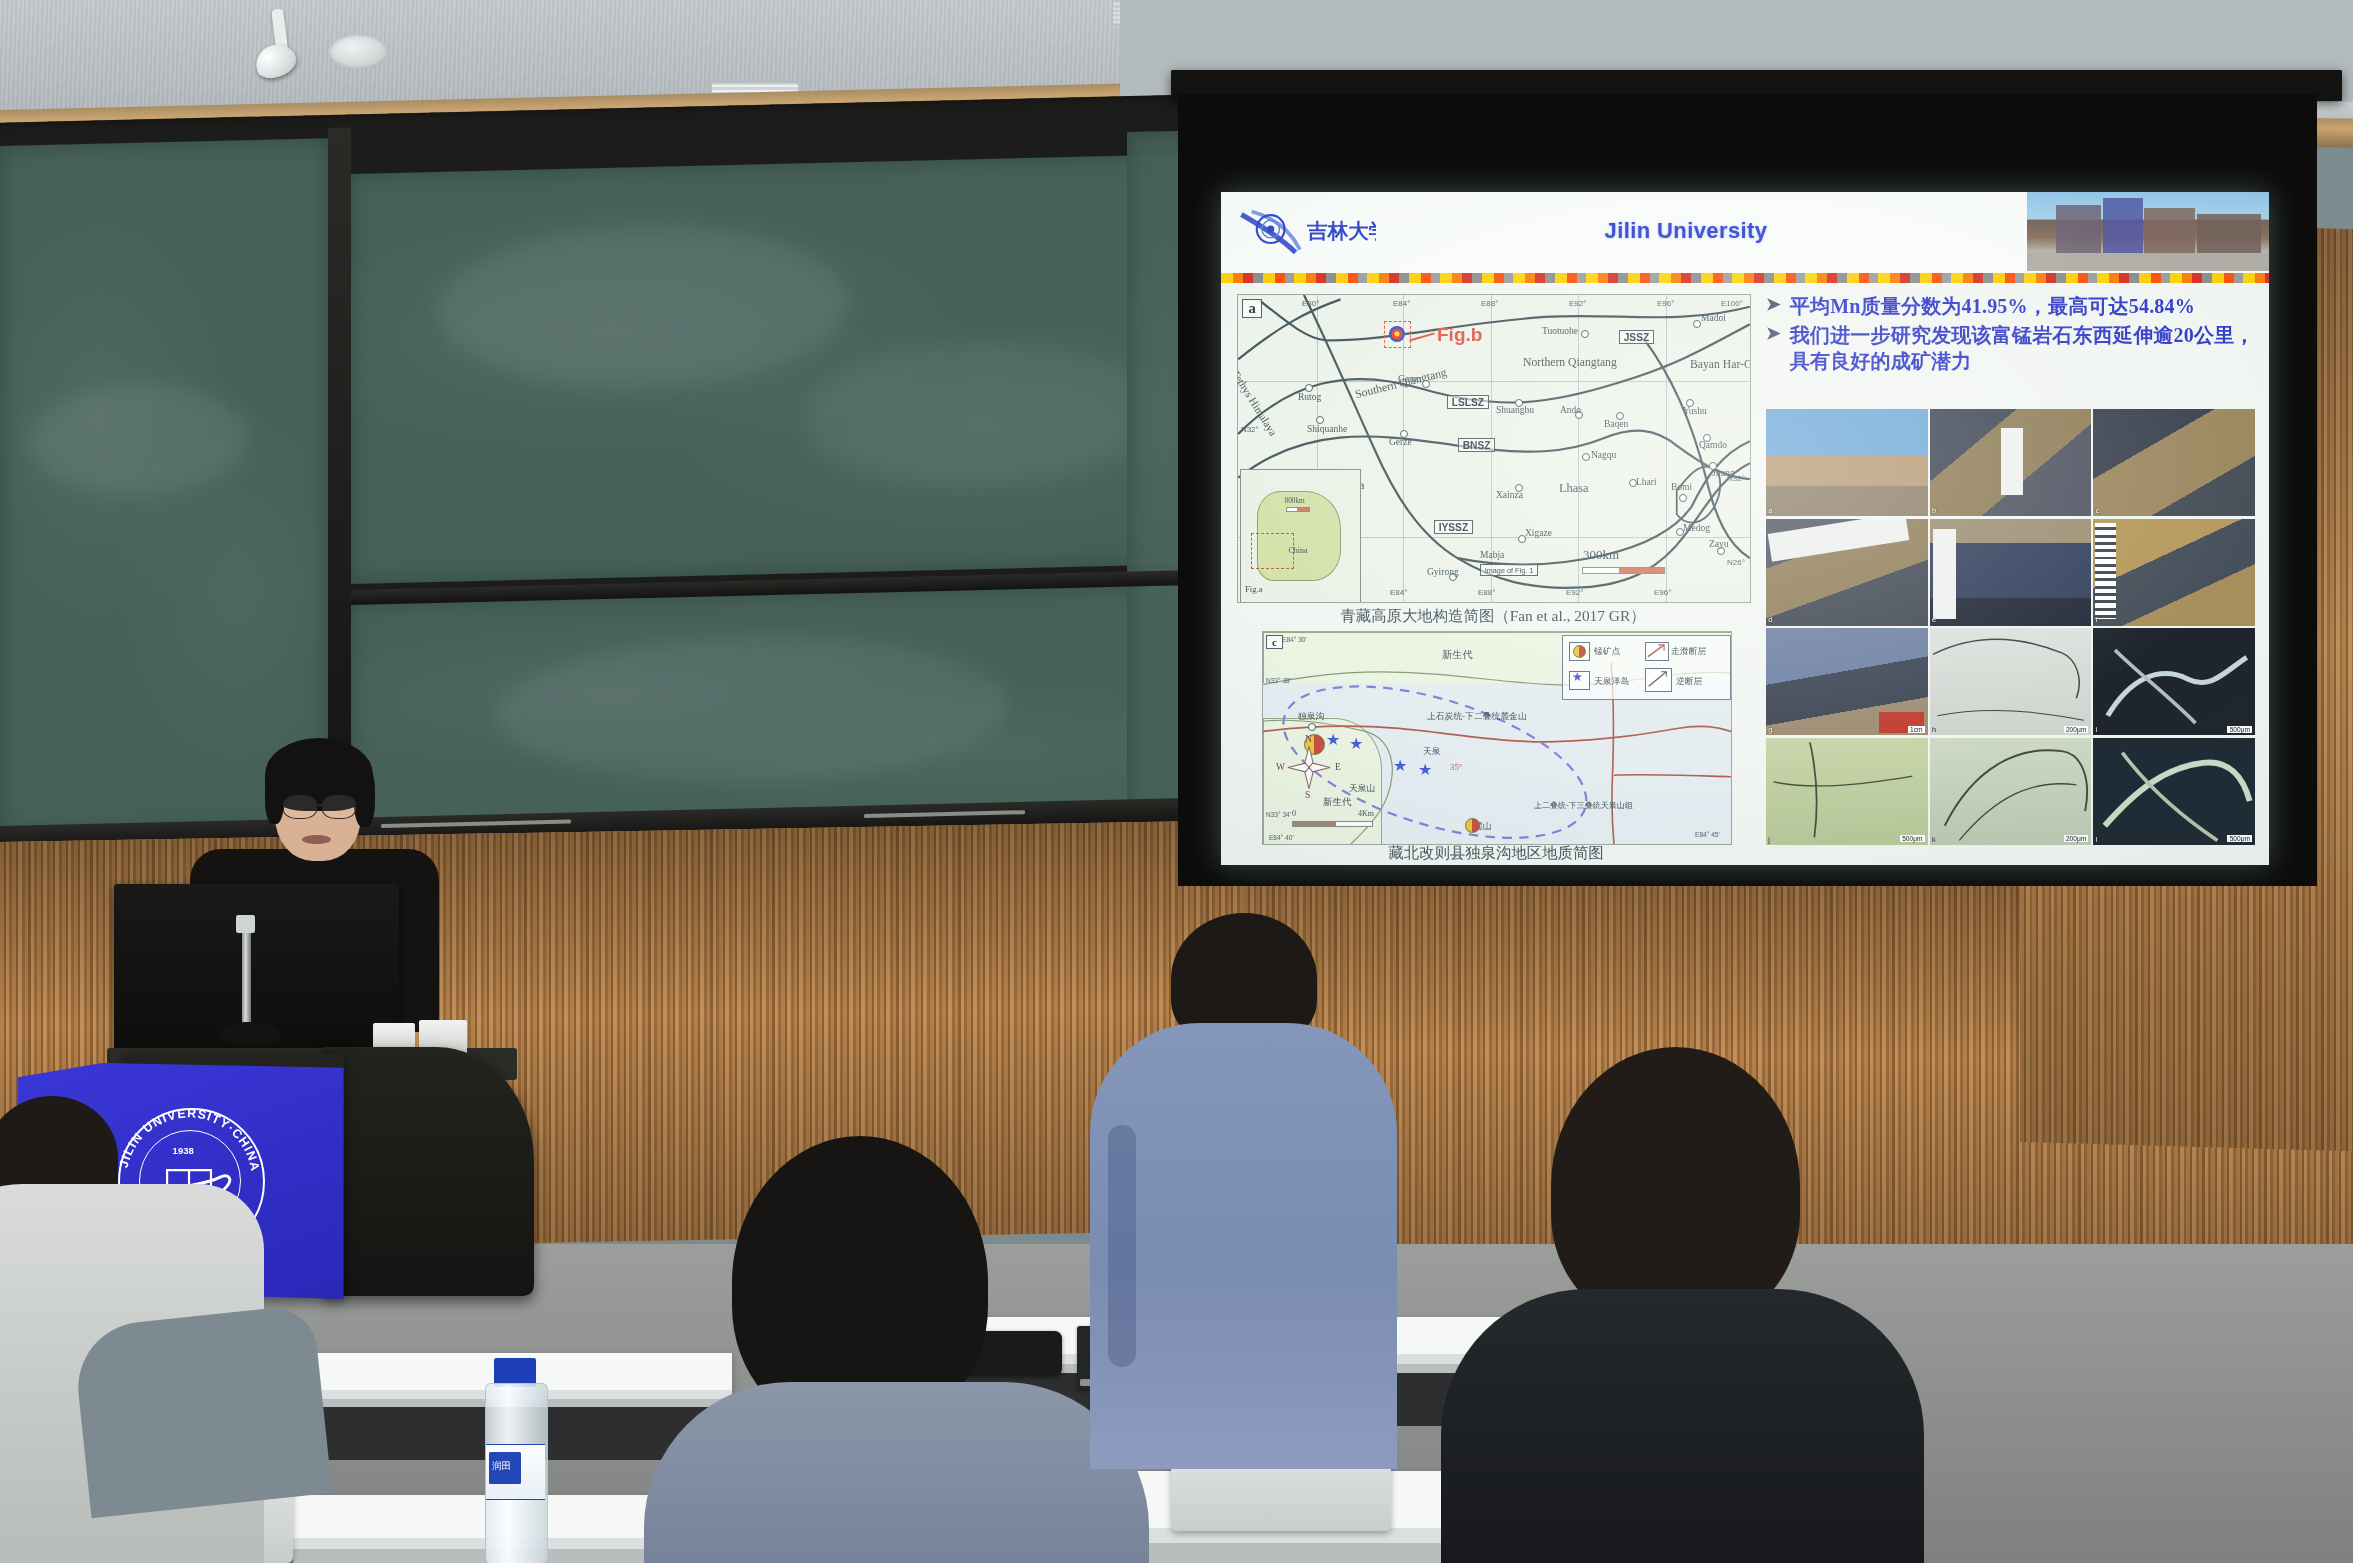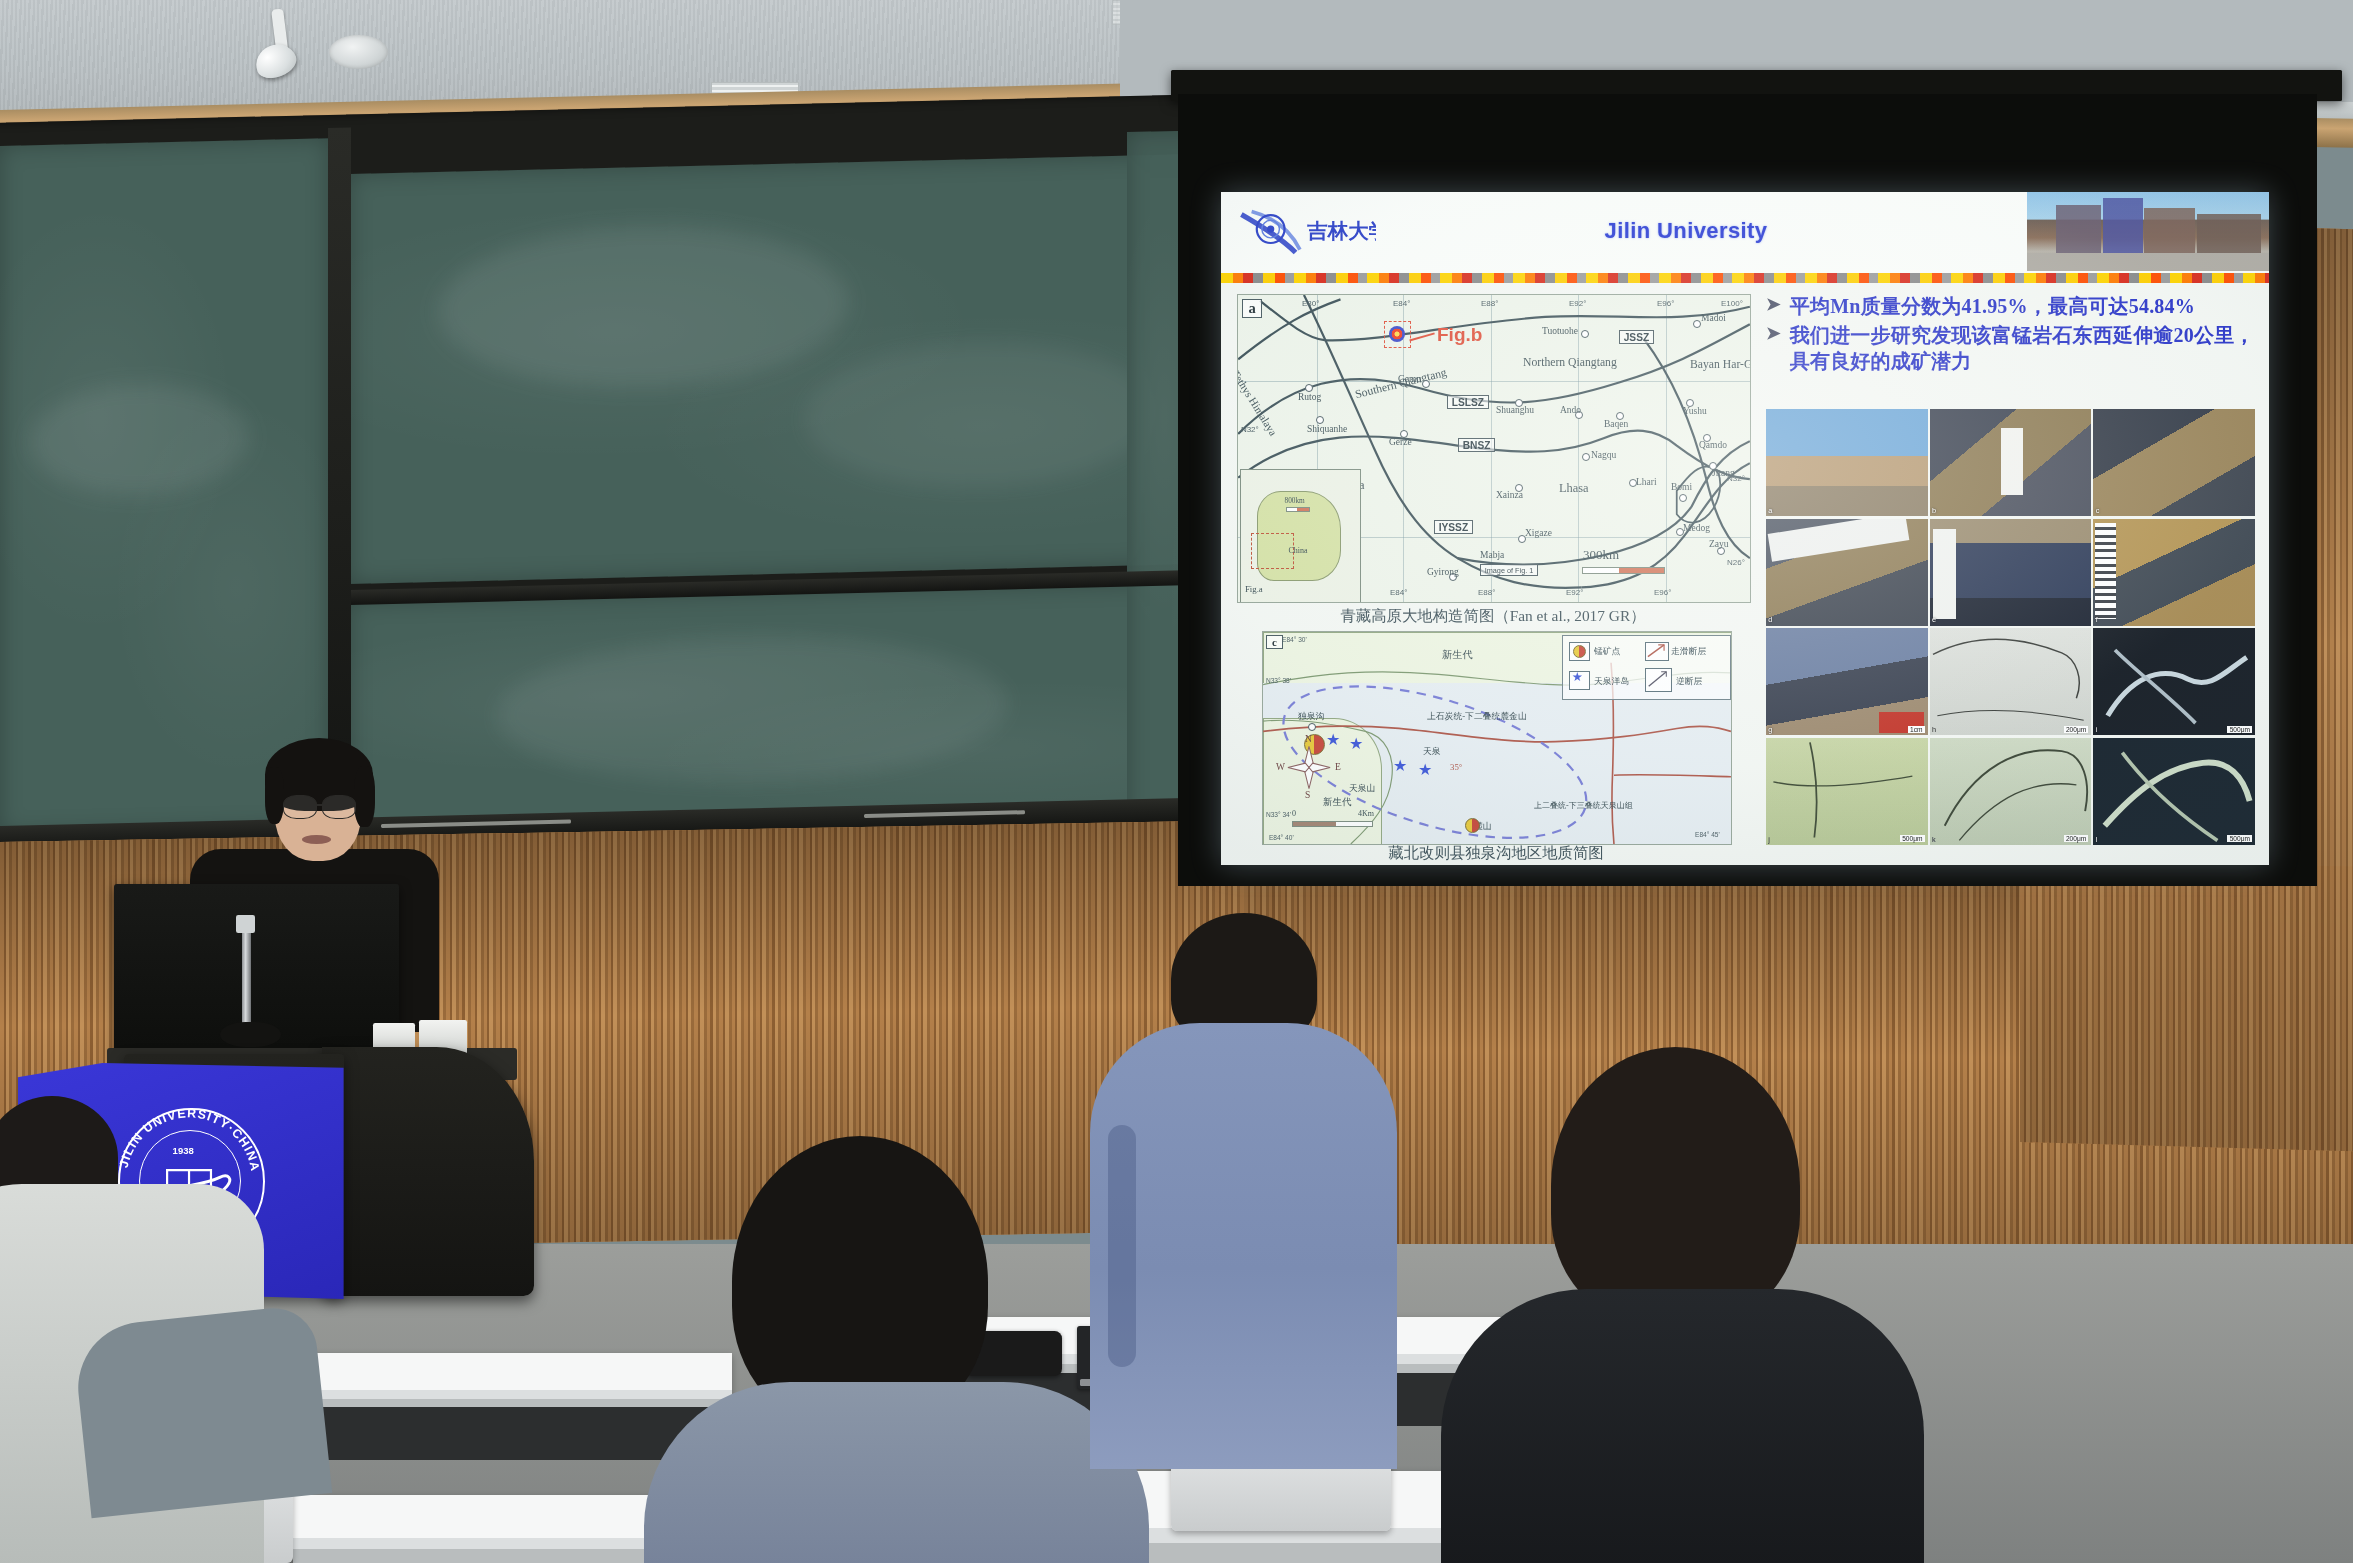--- a/index.html
+++ b/index.html
@@ -583,20 +583,28 @@
   <div class="desk" style="left:1069px;top:1471px;width:644px;height:92px;"></div>
 
   <div class="chair" style="left:1171px;top:1429px;width:220px;height:102px;"></div>
   <div class="chair" style="left:132px;top:1440px;width:161px;height:123px;"></div>
   <div class="chair" style="left:44px;top:1448px;width:117px;height:116px;"></div>
 
   <div class="case" style="left:965px;top:1331px;width:97px;height:45px;"></div>
   <div class="phone" style="left:1077px;top:1326px;width:102px;height:63px;"></div>
   <div class="phone-btm" style="left:1080px;top:1379px;width:97px;height:7.3px;border-radius:1.5px;"></div>
 
+  <div class="bottle" style="left:473px;top:1358px;width:81px;height:205px;">
+    <div class="bottle-cap" style="left:20.5px;top:0px;width:42px;height:29px;"></div>
+    <div class="bottle-body" style="left:11.7px;top:25px;width:61px;height:180px;"></div>
+    <div class="bottle-label" style="left:13px;top:86px;width:59px;height:54px;">
+      <div class="bottle-label-blue" style="left:2.9px;top:7.3px;width:32px;height:32px;"></div>
+      <div style="position:absolute;left:5.9px;top:14.6px;color:#fff;font-size:9.5px;font-family:'Liberation Serif',serif;">润田</div>
+    </div>
+  </div>
 
   <div class="person" style="left:-29px;top:1096px;width:307px;height:468px;">
     <div class="hair" style="left:14.6px;top:0px;width:132px;height:124px;border-radius:50% 50% 30% 30%;background:#1d1a18;"></div>
     <div class="shirt" style="position:absolute;left:-44px;top:88px;width:337px;height:381px;background:linear-gradient(180deg,#d9dcd9,#b7bcb9);border-radius:95px 66px 0 0;"></div>
     <div class="shirt" style="position:absolute;left:110px;top:220px;width:242px;height:190px;background:#7e8a91;border-radius:66px 44px 0 0;transform:rotate(-6deg);"></div>
   </div>
 
   <div class="person" style="left:615px;top:1136px;width:556px;height:427px;">
     <div class="hair" style="left:117px;top:0px;width:256px;height:293px;border-radius:50% 50% 42% 42%;background:#171513;"></div>
     <div class="shirt" style="position:absolute;left:29px;top:246px;width:505px;height:183px;background:linear-gradient(180deg,#8b97a8,#77839a);border-radius:146px 146px 0 0;"></div>

